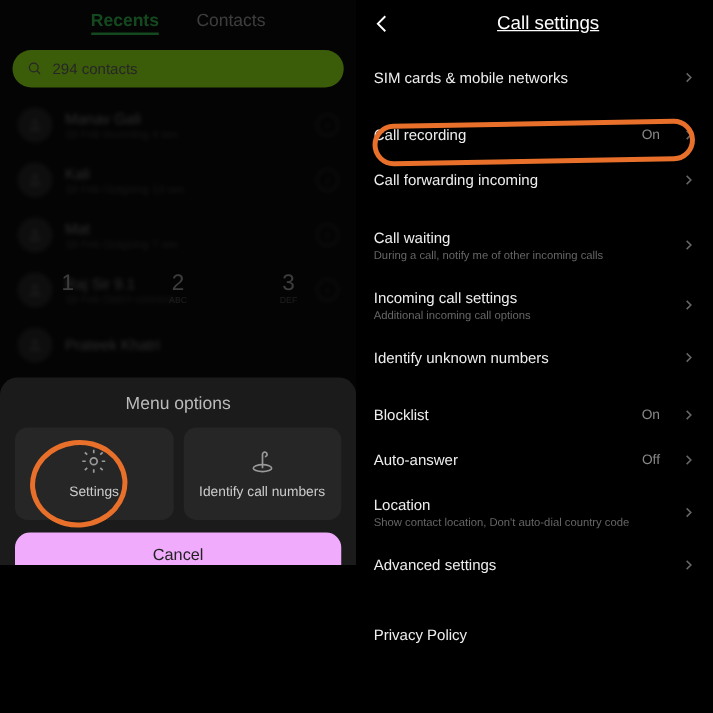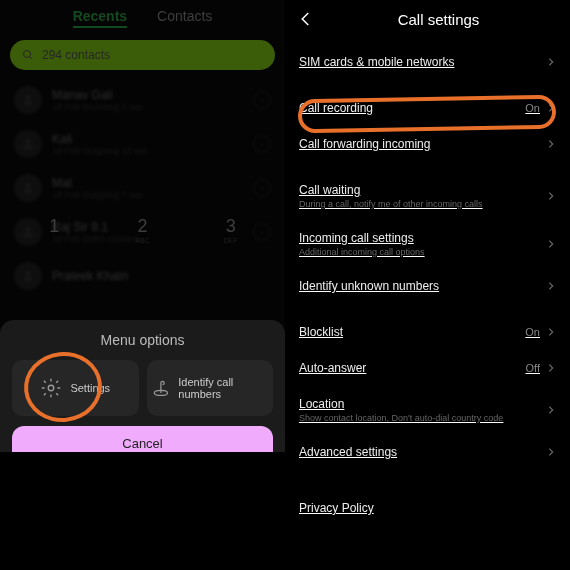--- a/index.html
+++ b/index.html
@@ -58,45 +58,44 @@
 
   .sheet {
     position: absolute; left: 0; right: 0; bottom: 0;
     background: #1b1b1b; border-top-left-radius: 14px; border-top-right-radius: 14px;
     padding: 12px 8px 0;
   }
   .sheet-title { text-align: center; color: #bbb; font-size: 14px; margin-bottom: 12px; }
   .sheet-row { display: flex; gap: 8px; padding: 0 4px; }
   .sheet-card {
     flex: 1; background: #262626; border-radius: 10px;
-    display: flex; align-items: center; justify-content: center;
+    display: flex; flex-direction: column; align-items: center; justify-content: center;
     padding: 16px 4px; gap: 8px;
   }
   .sheet-card span { color: #ccc; font-size: 11px; }
   .sheet-cancel {
     margin: 10px 4px 0; background: #f0abfc; border-radius: 12px 12px 0 0;
     text-align: center; padding: 10px 0 4px; color: #222; font-size: 13px;
     overflow: hidden; height: 26px;
   }
 
   
   .r-header {
-    display: flex; align-items: flex-end; padding: 10px 12px 16px; gap: 22px;
+    display: flex; align-items: flex-start; padding: 10px 12px 16px; gap: 22px; text-decoration: underline;
   }
   .r-title { flex: 1; text-align: center; color: #fff; font-size: 15px; margin-left: -18px; }
   .settings-list { padding: 0 14px; }
   .s-item {
     display: flex; align-items: center; justify-content: center;
     padding: 11px 0;
-    text-decoration: underline;
   }
   .s-main { flex: 1; }
   .s-label { color: #eee; font-size: 12px; }
   .s-sub { color: #666; font-size: 9px; margin-top: 2px; }
-  .s-val { color: #888; font-size: 11px; margin-right: 6px; }
+  .s-val { color: #888; font-size: 11px; margin-right: 18px; }
   .chev { color: #555; }
   .gap { height: 10px; }
 
   
   .anno {
     position: absolute; border: 4px solid #e8702a; border-radius: 50%;
     pointer-events: none;
   }
   .anno1 { width: 78px; height: 70px; left: 24px; bottom: 30px; transform: rotate(-6deg); }
   .anno2 {

